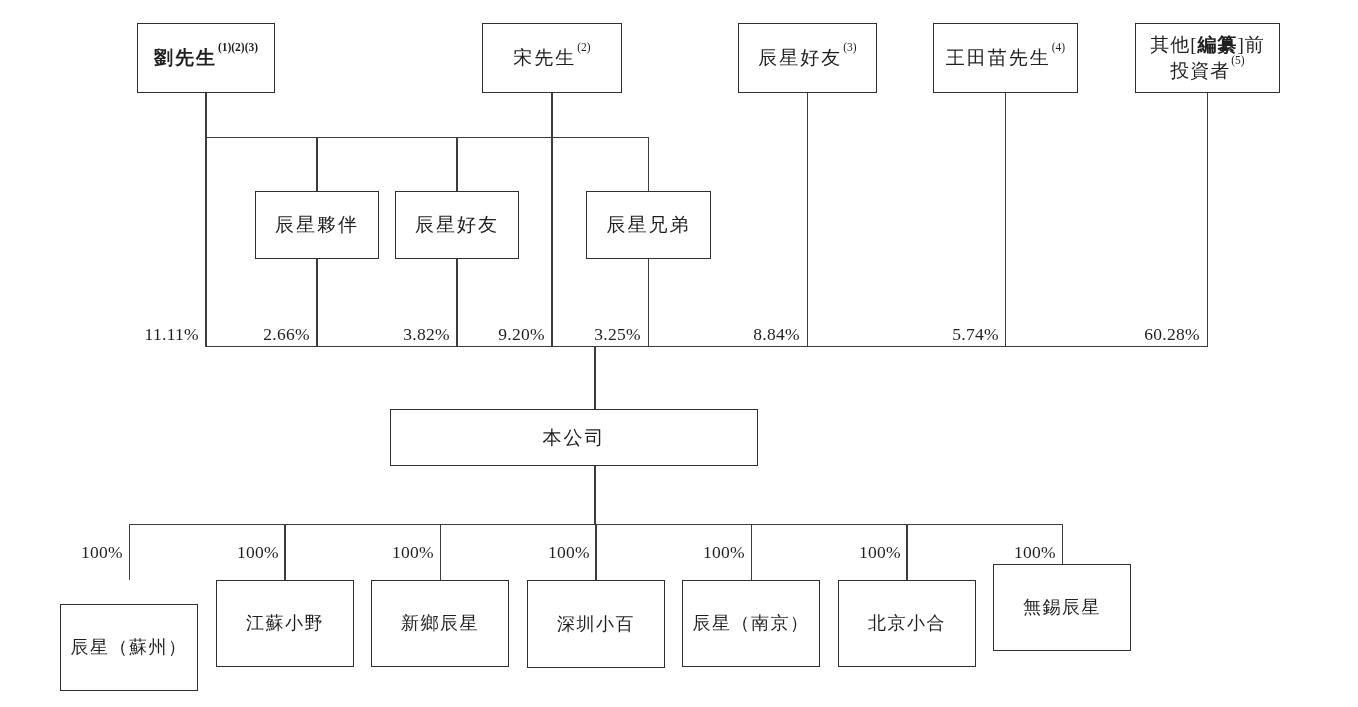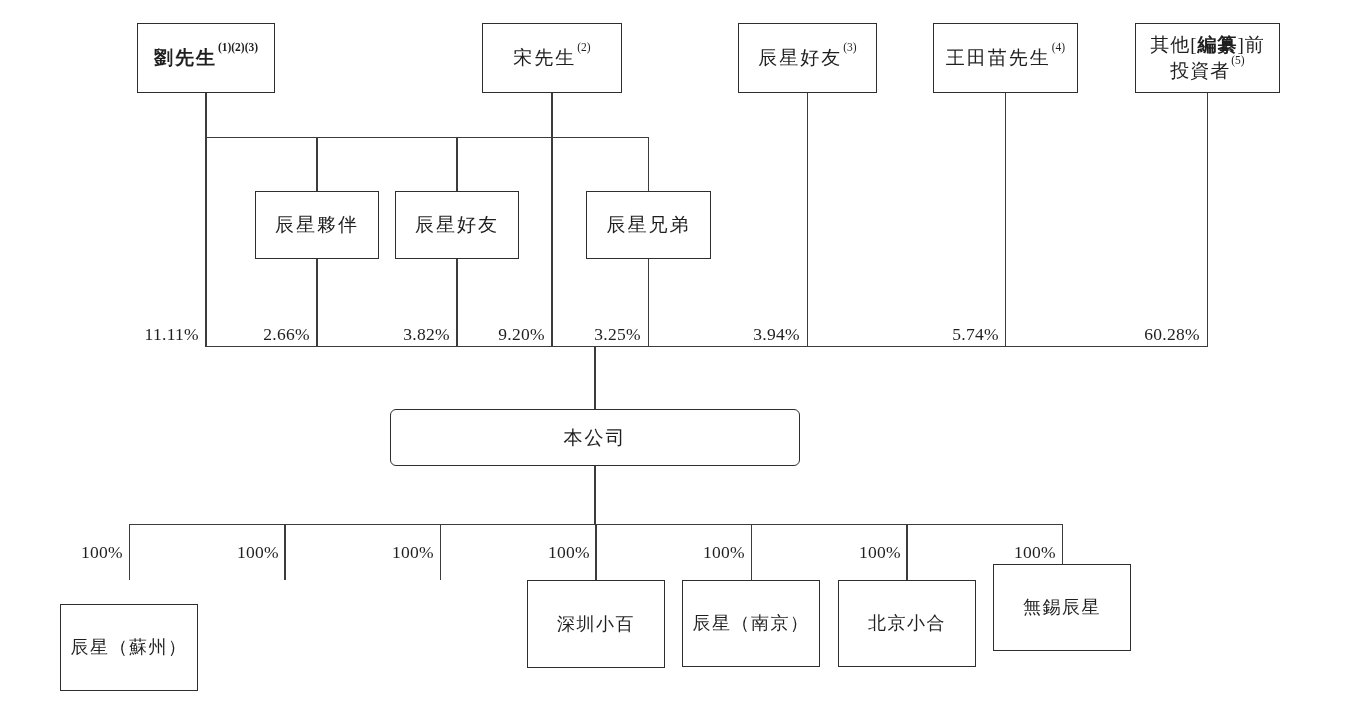--- a/index.html
+++ b/index.html
@@ -99,28 +99,28 @@
 
   <div class="vline" style="left:316.3px; top:259px; height:88px;"></div>
   <div class="vline" style="left:456.3px; top:259px; height:88px;"></div>
   <div class="vline" style="left:648.0px; top:259px; height:88px;"></div>
 
   <div class="pct" style="left:89px;   top:324px;">11.11%</div>
   <div class="pct" style="left:200px;  top:324px;">2.66%</div>
   <div class="pct" style="left:340px;  top:324px;">3.82%</div>
   <div class="pct" style="left:435px;  top:324px;">9.20%</div>
   <div class="pct" style="left:531px;  top:324px;">3.25%</div>
-  <div class="pct" style="left:690px;  top:324px;">3.94%</div>
+  <div class="pct" style="left:690px;  top:324px;">8.84%</div>
   <div class="pct" style="left:889px;  top:324px;">5.74%</div>
   <div class="pct" style="left:1090px; top:324px;">60.28%</div>
 
   <div class="hline" style="left:205.3px; top:346px; width:1002px;"></div>
 
   <div class="vline" style="left:594.3px; top:347px; height:62px;"></div>
-  <div class="box" style="left:390px; top:409px; width:410px; height:57px;border-radius:6px;">
+  <div class="box" style="left:390px; top:409px; width:368px; height:57px;">
     <span>本公司</span>
   </div>
   <div class="vline" style="left:594.3px; top:466px; height:59px;"></div>
 
   <div class="hline" style="left:128.6px; top:524px; width:934px;"></div>
   <div class="vline" style="left:128.6px;  top:524px; height:56px;"></div>
   <div class="vline" style="left:284.3px;  top:524px; height:56px;"></div>
   <div class="vline" style="left:439.6px;  top:524px; height:56px;"></div>
   <div class="vline" style="left:595.3px;  top:524px; height:56px;"></div>
   <div class="vline" style="left:750.6px;  top:524px; height:56px;"></div>
@@ -131,20 +131,26 @@
   <div class="pct100" style="left:199px; top:542px;">100%</div>
   <div class="pct100" style="left:354px; top:542px;">100%</div>
   <div class="pct100" style="left:510px; top:542px;">100%</div>
   <div class="pct100" style="left:665px; top:542px;">100%</div>
   <div class="pct100" style="left:821px; top:542px;">100%</div>
   <div class="pct100" style="left:976px; top:542px;">100%</div>
 
   <div class="box small" style="left:60px;  top:604px; width:138px; height:87px;">
     <span>辰星（蘇州）</span>
   </div>
+  <div class="box small" style="left:216px; top:580px; width:138px; height:87px;">
+    <span>江蘇小野</span>
+  </div>
+  <div class="box small" style="left:371px; top:580px; width:138px; height:87px;">
+    <span>新鄉辰星</span>
+  </div>
   <div class="box small" style="left:527px; top:580px; width:138px; height:88px;">
     <span>深圳小百</span>
   </div>
   <div class="box small" style="left:682px; top:580px; width:138px; height:87px;">
     <span>辰星（南京）</span>
   </div>
   <div class="box small" style="left:838px; top:580px; width:138px; height:87px;">
     <span>北京小合</span>
   </div>
   <div class="box small" style="left:993px; top:564px; width:138px; height:87px;">

